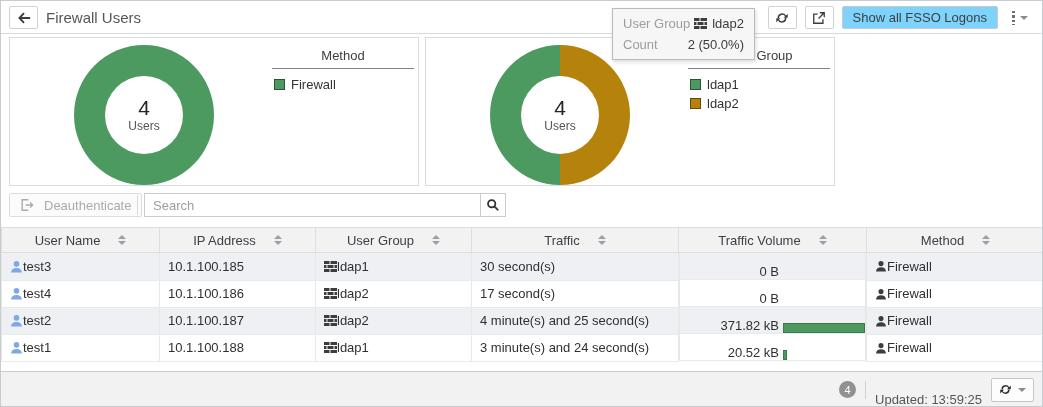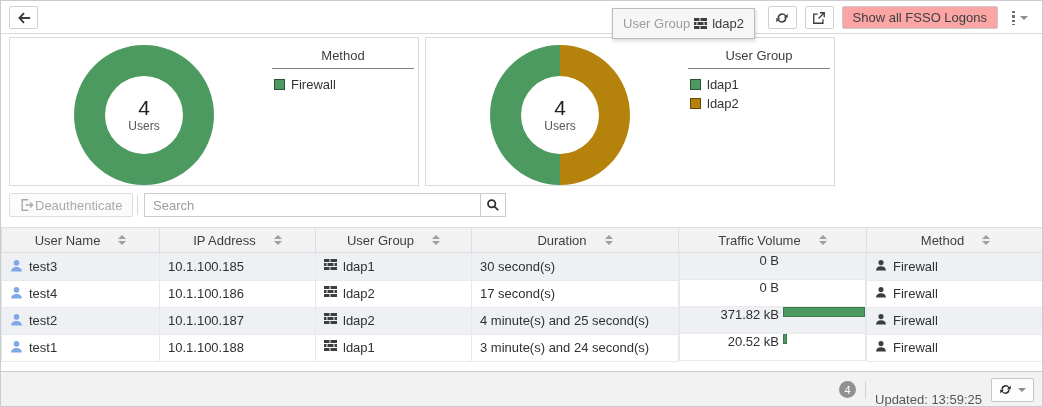--- a/index.html
+++ b/index.html
@@ -6,21 +6,21 @@
   html,body { background:#fff; }
   body { font-family:"Liberation Sans","DejaVu Sans",sans-serif; font-size:13px; color:#333; }
   .app { position:relative; width:1043px; height:407px; background:#fff; border:1px solid #c9ccce; overflow:hidden; }
 
   
   .topbar { position:absolute; top:0; left:0; width:100%; height:33px; background:#fff; border-bottom:1px solid #d8dadc; }
   .back-btn { position:absolute; left:8px; top:5px; width:29px; height:23px; border:1px solid #cfd1d3; background:#fff; border-radius:2px; display:flex; align-items:center; justify-content:center; cursor:pointer; }
   .page-title { position:absolute; left:45px; top:0; height:33px; display:flex; align-items:center; font-size:15px; color:#54575a; }
   .topbar-right { position:absolute; right:8px; top:5px; display:flex; align-items:center; gap:8px; }
   .icon-btn { width:29px; height:23px; border:1px solid #cfd1d3; background:#fff; border-radius:2px; display:flex; align-items:center; justify-content:center; cursor:pointer; }
-  .text-btn { height:23px; border:1px solid #c7c9cb; background:#fca5a5; border-radius:2px; padding:0 10px; font-size:13px; color:#3c3e40; display:flex; align-items:center; cursor:pointer; }
+  .text-btn { height:23px; border:1px solid #c7c9cb; background:#7dd3fc; border-radius:2px; padding:0 10px; font-size:13px; color:#3c3e40; display:flex; align-items:center; cursor:pointer; }
   .dots-btn { height:23px; padding:0 6px; display:flex; align-items:center; gap:5px; cursor:pointer; background:transparent; border:none; }
   .dots-bar { width:3px; height:14px; background:repeating-linear-gradient(#6e7072 0 2.5px, transparent 2.5px 4.5px); }
   .caret { width:0; height:0; border-left:4px solid transparent; border-right:4px solid transparent; border-top:4px solid #8a8c8e; }
 
   
   .panel { position:absolute; top:36px; width:410px; height:149px; border:1px solid #d9dbdd; background:#fff; }
   .panel.left { left:8px; } .panel.right { left:424px; }
   .donut { position:absolute; left:64px; top:7px; width:140px; height:140px; border-radius:50%; }
   .donut.solid { background:#4d9a60; }
   .donut.split { background:conic-gradient(#b5830b 0 50%, #4d9a60 50% 100%); }
@@ -35,36 +35,36 @@
   .sq-green { background:#4d9a60; } .sq-gold { background:#b5830b; }
 
   
   .tooltip { position:absolute; left:611px; top:7px; width:143px; background:#f6f6f6; border:1px solid #b9bbbd; box-shadow:1px 2px 4px rgba(0,0,0,.15); z-index:50; padding:4px 0; }
   .tip-row { display:flex; align-items:center; justify-content:space-between; padding:3px 10px; }
   .tip-label { color:#9b9da0; }
   .tip-value { color:#3a3c3e; display:flex; align-items:center; gap:5px; }
 
   
   .toolbar { position:absolute; top:192px; left:0; width:100%; height:24px; }
-  .deauth-btn { position:absolute; left:8px; top:0; height:24px; border:1px solid #ddd; background:#fbfbfb; border-radius:2px; padding:0 10px; display:flex; align-items:center; gap:1px; color:#a7abaf; font-size:13px; cursor:default; }
+  .deauth-btn { position:absolute; left:8px; top:0; height:24px; border:1px solid #ddd; background:#fbfbfb; border-radius:2px; padding:0 10px; display:flex; align-items:center; gap:10px; color:#a7abaf; font-size:13px; cursor:default; }
   .tb-divider { position:absolute; left:136px; top:2px; width:1px; height:20px; background:#d9dbdd; }
   .search-wrap { position:absolute; left:143px; top:0; display:flex; }
   .search-input { width:336px; height:24px; border:1px solid #c9cbcd; border-right:none; padding:0 8px; font-size:13px; color:#333; font-family:inherit; outline:none; }
   .search-input::placeholder { color:#9b9da0; }
   .search-btn { width:26px; height:24px; border:1px solid #c9cbcd; background:#fff; display:flex; align-items:center; justify-content:center; cursor:pointer; }
 
   
   table { position:absolute; top:226px; left:0; width:1043px; border-collapse:collapse; table-layout:fixed; font-size:13px; }
   th { height:25px; background:#f2f2f2; border:1px solid #dcdedf; font-weight:normal; color:#3c3e40; cursor:pointer; }
   .th-inner { display:flex; align-items:center; justify-content:center; gap:18px; }
   td { height:27px; border-left:1px solid #e6e8e9; border-right:1px solid #e6e8e9; border-bottom:1px solid #e8eaeb; padding:0 0 0 8px; color:#2e3032; }
   tr.stripe td { background:#eef0f3; }
   tr.body-row { cursor:pointer; }
-  .cell-flex { display:flex; gap:6px; }
-  .traffic-cell { display:flex; align-items:flex-start; padding:0; }
+  .cell-flex { display:flex; align-items:center; }
+  .traffic-cell { display:flex; align-items:flex-end; padding:0; }
   .traffic-text { width:99px; text-align:right; flex:0 0 auto; }
   .bar { height:10px; background:#4d9a60; border:1px solid #3c7a4c; margin-left:4px; }
   .sort { display:inline-flex; flex-direction:column; gap:2px; }
   .sort i { display:block; width:0; height:0; border-left:4px solid transparent; border-right:4px solid transparent; }
   .sort .up { border-bottom:4px solid #9aa0a4; }
   .sort .dn { border-top:4px solid #9aa0a4; }
 
   
   .footer { position:absolute; bottom:0; left:0; width:100%; height:35px; background:#f2f2f2; border-top:1px solid #ccc; }
   .footer-right { position:absolute; right:8px; top:0; height:35px; display:flex; align-items:center; gap:9px; }
@@ -81,20 +81,21 @@
 <div class="app">
 
   <div class="topbar">
     <div class="back-btn">
       <span>
         <svg width="14" height="14" viewBox="0 0 16 16">
             <path d="M8 2.5L2.8 8 8 13.5M3 8h12" stroke="#3a3c3e" stroke-width="2.2" fill="none"></path>
           </svg>
       </span>
     </div>
+    <div class="page-title">Firewall Users</div>
     <div class="topbar-right">
       <div class="icon-btn">
         <span>
           <svg width="14" height="14" viewBox="0 0 16 16" fill="#3a3c3e">
             <path d="M8 2.5a5.5 5.5 0 0 1 4.7 2.6L14.5 3v4.8H9.7l1.8-1.8A3.8 3.8 0 0 0 4.6 8H2.9A5.6 5.6 0 0 1 8 2.5z"></path>
             <path d="M8 2.5a5.5 5.5 0 0 1 4.7 2.6L14.5 3v4.8H9.7l1.8-1.8A3.8 3.8 0 0 0 4.6 8H2.9A5.6 5.6 0 0 1 8 2.5z" transform="rotate(180 8 8)"></path>
           </svg>
         </span>
       </div>
       <div class="icon-btn">
@@ -164,20 +165,24 @@
               <rect x="0" y="4" width="2.5" height="3"></rect>
               <rect x="3.5" y="4" width="6" height="3"></rect>
               <rect x="10.5" y="4" width="2.5" height="3"></rect>
               <rect x="0" y="8" width="5.5" height="3"></rect>
               <rect x="6.5" y="8" width="6.5" height="3"></rect>
             </svg>
         </span>
         <span>ldap2</span>
       </span>
     </div>
+    <div class="tip-row">
+      <span class="tip-label">Count</span>
+      <span class="tip-value">2 (50.0%)</span>
+    </div>
   </div>
 
   <div class="toolbar">
     <div class="deauth-btn">
       <span>
         <svg width="14" height="14" viewBox="0 0 16 16" fill="none" stroke="#a7abaf" stroke-width="1.6">
             <path d="M9.5 2H2.5v12h7"></path>
             <path d="M6.5 8h8M11.5 5l3 3-3 3"></path>
           </svg>
       </span>
@@ -230,21 +235,21 @@
             <span class="th-inner">
               <span>User Group</span>
               <span class="sort">
                 <i class="up"></i>
                 <i class="dn"></i>
               </span>
             </span>
           </th>
         <th>
             <span class="th-inner">
-              <span>Duration</span>
+              <span>Traffic</span>
               <span class="sort">
                 <i class="up"></i>
                 <i class="dn"></i>
               </span>
             </span>
           </th>
         <th>
             <span class="th-inner">
               <span>Traffic Volume</span>
               <span class="sort">

